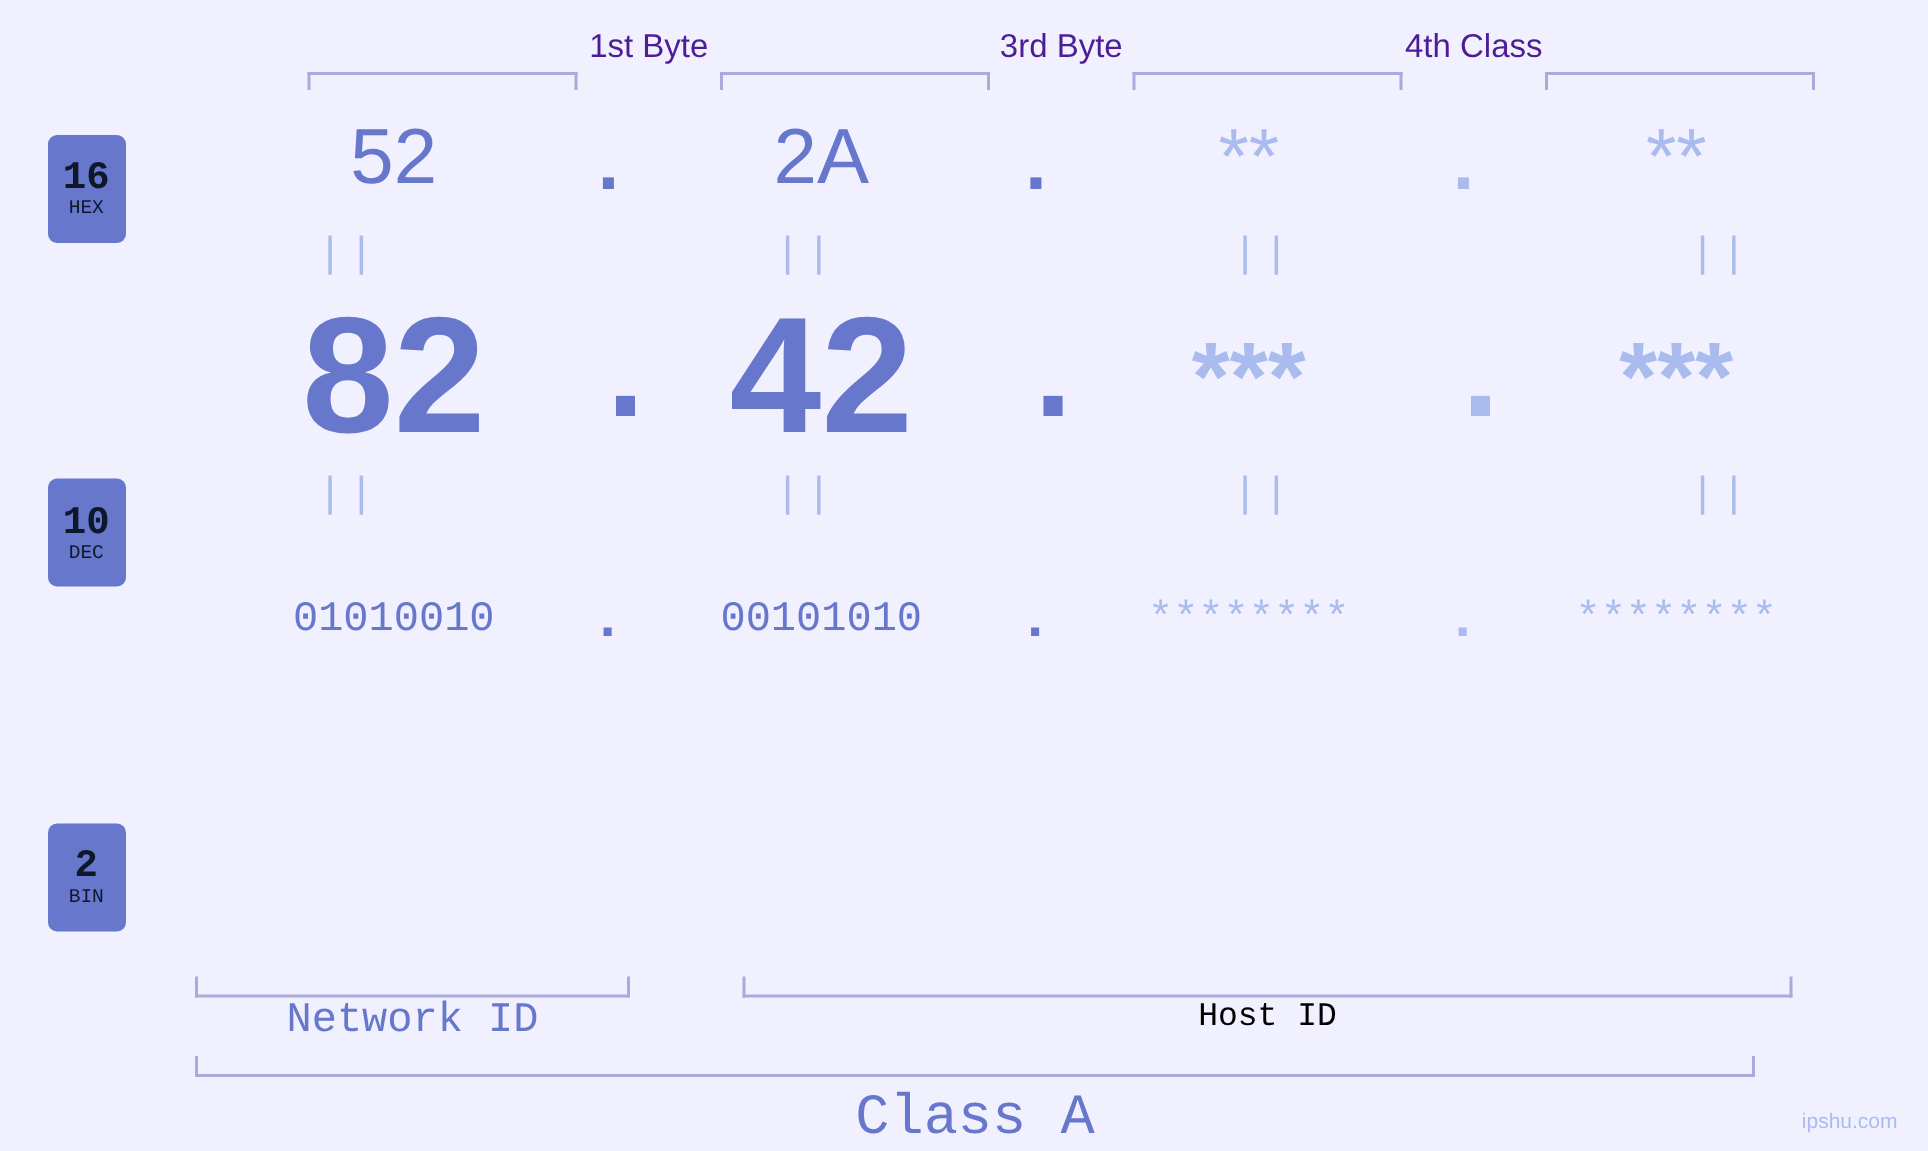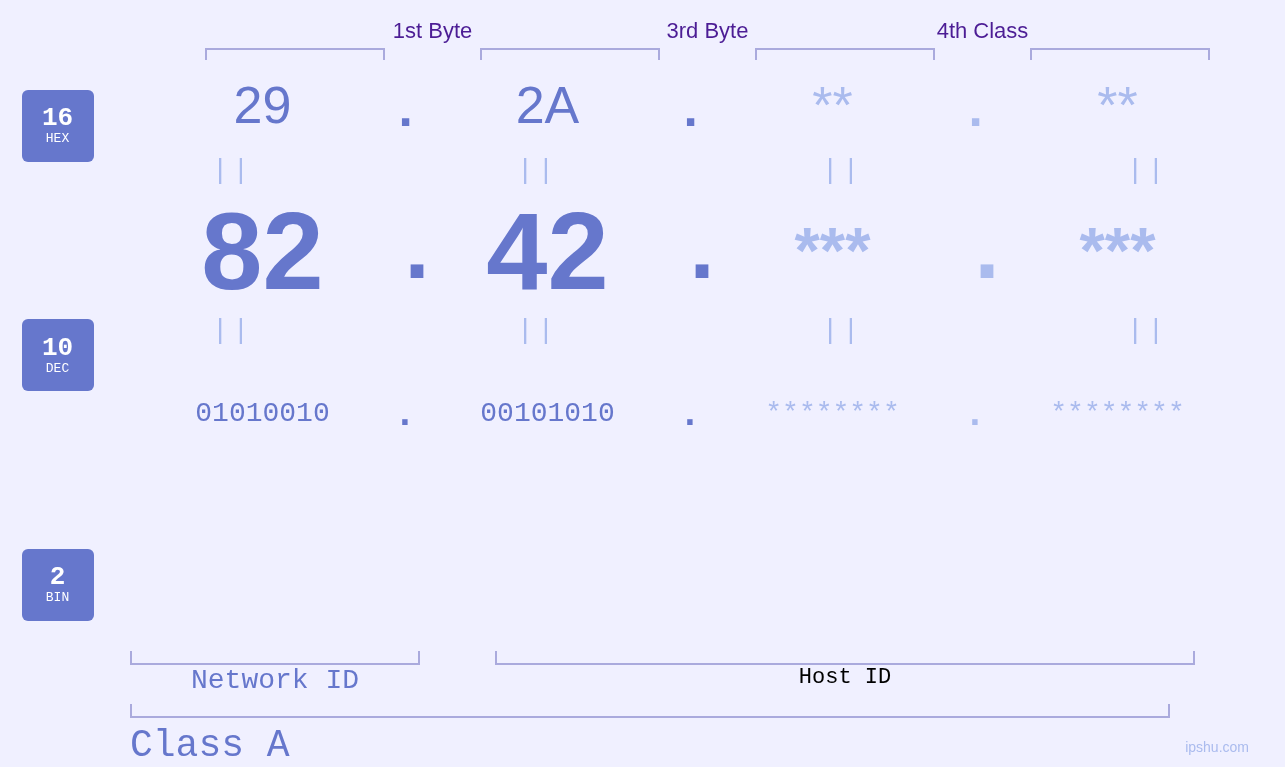--- a/index.html
+++ b/index.html
@@ -65,29 +65,29 @@
     .badges-column {
       display: flex;
       flex-direction: column;
       width: 110px;
       justify-content: space-around;
       align-items: center;
       gap: 0;
     }
 
     .badge {
-      width: 72px;
+      width: 52px;
       height: 72px;
       background-color: #6677cc;
       border-radius: 6px;
       display: flex;
       flex-direction: column;
       align-items: center;
       justify-content: center;
-      color: #ffffff;
+      color: #0f172a;
       margin: 0;
     }
 
     .badge-number {
       font-size: 26px;
       font-weight: bold;
       line-height: 1;
     }
 
     .badge-label {
@@ -195,21 +195,21 @@
     }
 
     .bracket-line-bottom.host {
       width: 700px;
       height: 14px;
     }
 
     .watermark {
       position: absolute;
       bottom: 12px;
-      right: 36px;
+      right: 20px;
       color: #aabbee;
       font-size: 14px;
       font-family: Arial, sans-serif;
     }
 
   </style>
 </head>
 <body>
 
 <div class="main-container">
@@ -257,21 +257,21 @@
           <span class="badge-number">2</span>
           <span class="badge-label">BIN</span>
         </div>
       </div>
     </div>
 
     <div style="flex:1; display:flex; flex-direction:column;">
 
       <div class="values-row hex-row">
         <div class="byte-cell">
-          <span class="byte-value hex">29</span>
+          <span class="byte-value hex">52</span>
         </div>
         <span class="dot-separator">.</span>
         <div class="byte-cell">
           <span class="byte-value hex">2A</span>
         </div>
         <span class="dot-separator">.</span>
         <div class="byte-cell">
           <span class="byte-value hex masked">**</span>
         </div>
         <span class="dot-separator" style="color:#aabbee;">.</span>
@@ -361,20 +361,20 @@
       <div style="width:30px;"></div>
       <div style="width:790px; text-align:center;">
         <span style="color:#000000; font-size:22px; font-family:'Courier New',Courier,monospace;">Host ID</span>
       </div>
     </div>
 
   </div>
 
   <div style="width:100%; padding-left:130px; margin-top:8px;">
     <div style="width:1040px; height:14px; border:2px solid #aaaadd; border-top:none;"></div>
-    <div style="width:1040px; margin-top:6px;">
+    <div style="width:1040px; text-align:center; margin-top:6px;">
       <span style="font-size:38px; color:#6677cc; font-family:'Courier New',Courier,monospace;">Class A</span>
     </div>
   </div>
 
   <div class="watermark">ipshu.com</div>
 
 </div>
 
 </body></html>

